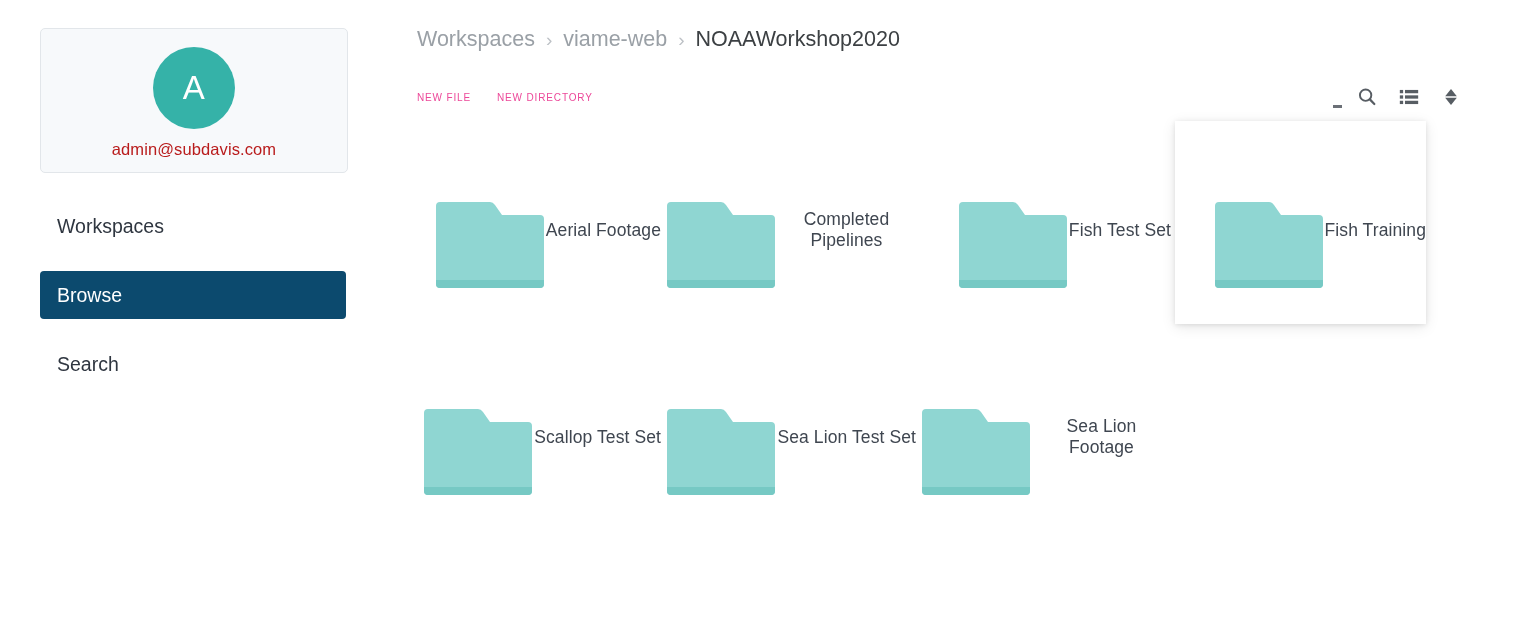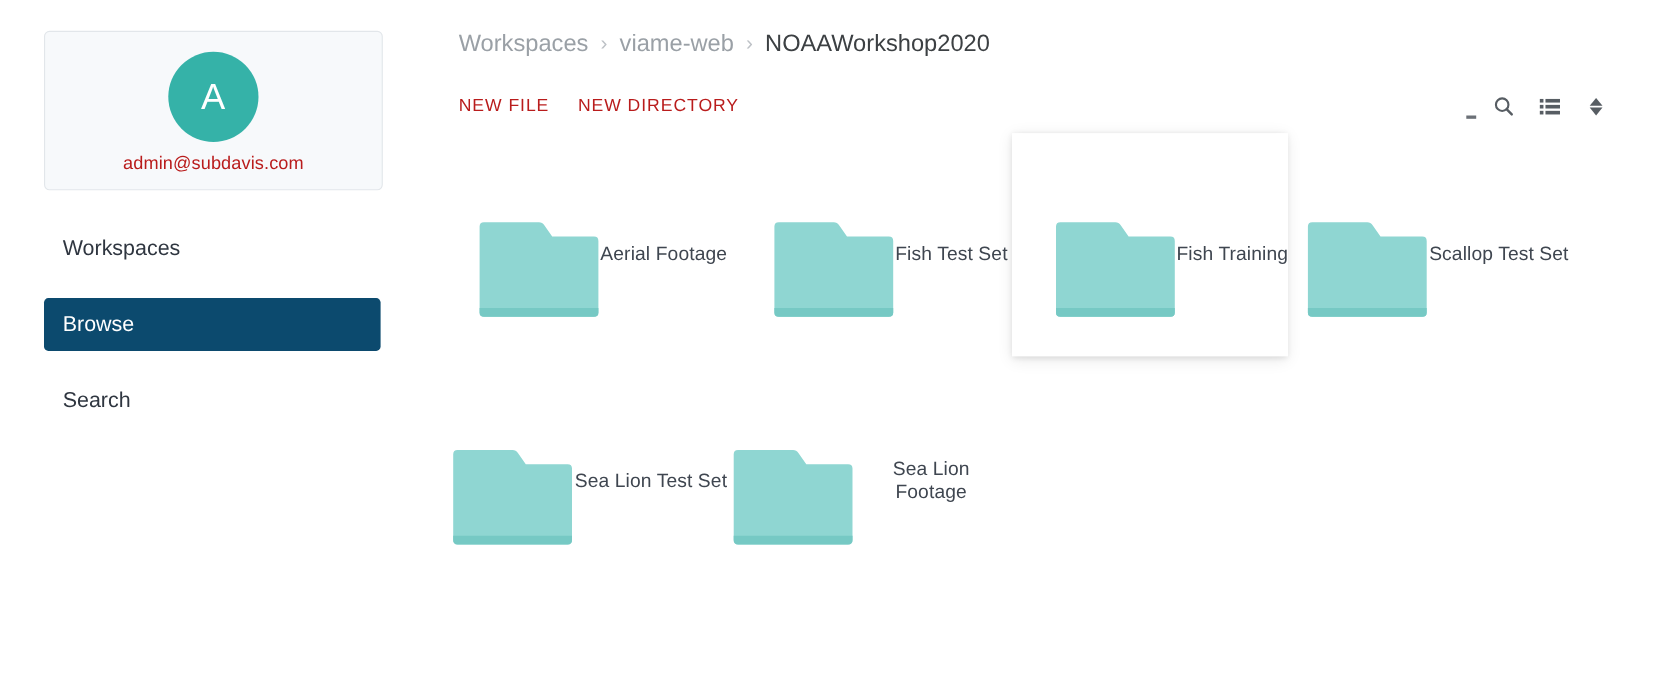--- a/index.html
+++ b/index.html
@@ -114,23 +114,23 @@
     margin-top: 22px;
     height: 38px;
     display: flex;
     align-items: center;
     padding-left: 7px;
     padding-right: 58px;
     position: relative;
   }
 
   .tool-btn {
-    font-size: 16px;
+    font-size: 10px;
     letter-spacing: 0.85px;
-    color: #b91c1c;
+    color: #ec4899;
     text-transform: uppercase;
     cursor: pointer;
     margin-right: 26px;
     background: none;
     border: none;
     padding: 0;
     font-family: "Liberation Sans", sans-serif;
   }
 
   .toolbar-spacer { flex: 1 1 auto; }
@@ -292,20 +292,29 @@
       <div class="card">
         <div class="folder-wrap">
           <svg width="112" height="100" viewBox="0 0 112 100" aria-hidden="true">
             <path d="M2 10 Q2 6 6 6 L56 6 Q59 6 61 9 L68 19 L106 19 Q110 19 110 23 L110 88 Q110 92 106 92 L6 92 Q2 92 2 88 Z" fill="#8fd6d2"></path>
             <path d="M2 84 L110 84 L110 88 Q110 92 106 92 L6 92 Q2 92 2 88 Z" fill="#76c9c4"></path>
           </svg>
         </div>
         <div class="card-label">Aerial Footage</div>
       </div>
 
+      <div class="card">
+        <div class="folder-wrap">
+          <svg width="112" height="100" viewBox="0 0 112 100" aria-hidden="true">
+            <path d="M2 10 Q2 6 6 6 L56 6 Q59 6 61 9 L68 19 L106 19 Q110 19 110 23 L110 88 Q110 92 106 92 L6 92 Q2 92 2 88 Z" fill="#8fd6d2"></path>
+            <path d="M2 84 L110 84 L110 88 Q110 92 106 92 L6 92 Q2 92 2 88 Z" fill="#76c9c4"></path>
+          </svg>
+        </div>
+        <div class="card-label">Completed Pipelines</div>
+      </div>
 
       <div class="card">
         <div class="folder-wrap">
           <svg width="112" height="100" viewBox="0 0 112 100" aria-hidden="true">
             <path d="M2 10 Q2 6 6 6 L56 6 Q59 6 61 9 L68 19 L106 19 Q110 19 110 23 L110 88 Q110 92 106 92 L6 92 Q2 92 2 88 Z" fill="#8fd6d2"></path>
             <path d="M2 84 L110 84 L110 88 Q110 92 106 92 L6 92 Q2 92 2 88 Z" fill="#76c9c4"></path>
           </svg>
         </div>
         <div class="card-label">Fish Test Set</div>
       </div>

